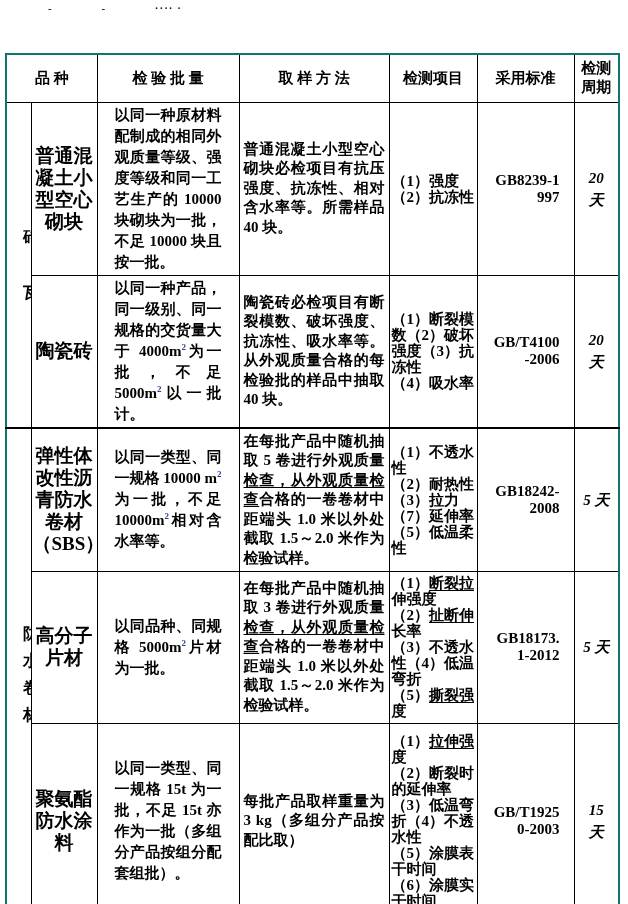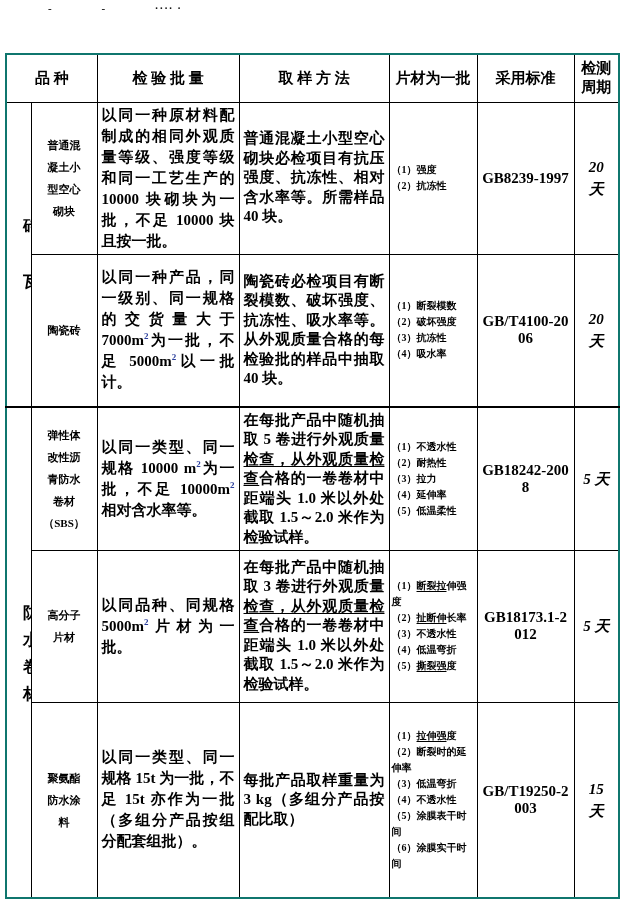--- a/index.html
+++ b/index.html
@@ -18,26 +18,26 @@
     position:absolute;left:5px;top:53px;width:613px;
     border-collapse:collapse;table-layout:fixed;
     border:2px solid #0f766e;
   }
   td,th{border:1px solid #000;vertical-align:middle;overflow:hidden;padding:0;}
   tr.section-start td{border-top:2px solid #000;}
   th{font-size:15px;font-weight:bold;text-align:center;padding:2px 1px;}
   td.cat{text-align:center;font-size:16px;word-break:break-all;padding:0 16px;}
   td.cat-a{line-height:56px;}
   td.cat-b{line-height:27px;}
-  td.variety{text-align:center;font-size:11px;line-height:22px;white-space:pre-line;padding:4px 1px;}
-  td.batch{font-size:15px;line-height:21px;padding:2px 4px;text-align:justify;}
+  td.variety{text-align:center;font-size:19px;line-height:22px;white-space:pre-line;padding:4px 1px;}
+  td.batch{font-size:15px;line-height:21px;padding:2px 17px;text-align:justify;}
   td.method{font-size:15px;line-height:19.5px;padding:1px 4px;text-align:justify;margin-left:28px;}
-  td.items{font-size:10px;line-height:16px;padding:2px 1px 2px 2px;text-align:left;}
+  td.items{font-size:15px;line-height:16px;padding:2px 1px 2px 2px;text-align:left;}
   td.items .line{margin:0;}
-  td.standard{font-size:15px;padding:0 3px;word-break:break-all;text-align:center;letter-spacing:0;}
+  td.standard{font-size:15px;padding:0 14px;word-break:break-all;text-align:right;letter-spacing:0;}
   td.period{text-align:center;font-size:15px;white-space:pre-line;line-height:22px;font-style:italic;}
   .ul{text-decoration:underline;text-underline-offset:2px;}
   sup.sq{font-size:9px;line-height:0;}
 </style>
 </head>
 <body>
 
 <div class="page">
 
   <div class="scan-marks">-             -             ···· ·</div>
@@ -52,21 +52,21 @@
         <col style="width:88px">
         <col style="width:97px">
         <col style="width:45px">
     </colgroup>
 
     <tbody>
         <tr style="height:48px">
       <th colspan="2">品  种</th>
       <th>检 验 批 量</th>
       <th>取 样 方 法</th>
-      <th>片材为一批</th>
+      <th>检测项目</th>
       <th>采用标准</th>
       <th>检测周期</th>
     </tr>
 
     <tr style="height:152px">
       <td class="cat cat-a" rowspan="2">砖瓦</td>
       <td class="variety">普通混
 凝土小
 型空心
 砌块</td>
@@ -76,21 +76,21 @@
             <div class="line"><span>（1）强度</span></div>
             <div class="line"><span>（2）抗冻性</span></div>
           </td>
       <td class="standard">GB8239-1997</td>
       <td class="period">20
 天</td>
     </tr>
 
     <tr style="height:153px">
       <td class="variety">陶瓷砖</td>
-      <td class="batch"><span>以同一种产品，同一级别、同一规格的交货量大于 7000m</span><sup class="sq" style="color: rgb(43, 63, 156);">2</sup><span>为一批，不足 5000m</span><sup class="sq" style="color: rgb(43, 63, 156);">2</sup><span>以一批计。</span></td>
+      <td class="batch"><span>以同一种产品，同一级别、同一规格的交货量大于 4000m</span><sup class="sq" style="color: rgb(43, 63, 156);">2</sup><span>为一批，不足 5000m</span><sup class="sq" style="color: rgb(43, 63, 156);">2</sup><span>以一批计。</span></td>
       <td class="method"><span>陶瓷砖必检项目有断裂模数、破坏强度、抗冻性、吸水率等。从外观质量合格的每检验批的样品中抽取 40 块。</span></td>
       <td class="items">
             <div class="line"><span>（1）断裂模数（2）破坏强度（3）抗冻性</span></div>
             <div class="line"><span>（4）吸水率</span></div>
           </td>
       <td class="standard">GB/T4100-2006</td>
       <td class="period">20
 天</td>
     </tr>
 
@@ -100,21 +100,21 @@
 改性沥
 青防水
 卷材
 （SBS）</td>
       <td class="batch"><span>以同一类型、同一规格 10000 m</span><sup class="sq" style="color: rgb(43, 63, 156);">2</sup><span>为一批，不足 10000m</span><sup class="sq" style="color: rgb(43, 63, 156);">2</sup><span>相对含水率等。</span></td>
       <td class="method"><span>在每批产品中随机抽取 5 卷进行外观质量</span><span class="ul">检查，从外观质量检查</span><span>合格的一卷卷材中距端头 1.0 米以外处截取 1.5～2.0 米作为检验试样。</span></td>
       <td class="items">
             <div class="line"><span>（1）不透水性</span></div>
             <div class="line"><span>（2）耐热性</span></div>
             <div class="line"><span>（3）拉力</span></div>
-            <div class="line"><span>（4）延伸率</span></div>
+            <div class="line"><span>（7）延伸率</span></div>
             <div class="line"><span>（5）低温柔性</span></div>
           </td>
       <td class="standard">GB18242-2008</td>
       <td class="period">5 天</td>
     </tr>
 
     <tr style="height:152px">
       <td class="variety">高分子
 片材</td>
       <td class="batch"><span>以同品种、同规格 5000m</span><sup class="sq" style="color: rgb(43, 63, 156);">2</sup><span>片材为一批。</span></td>

